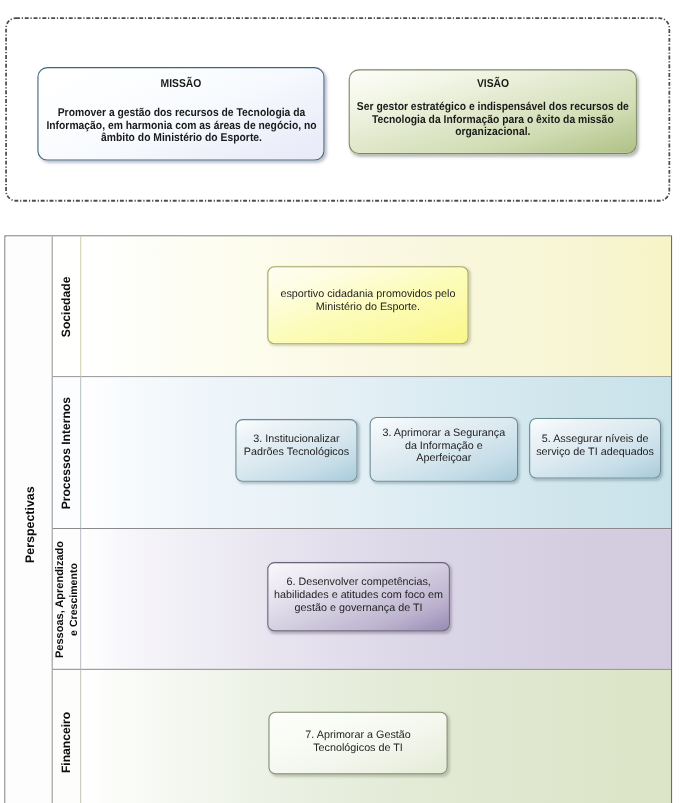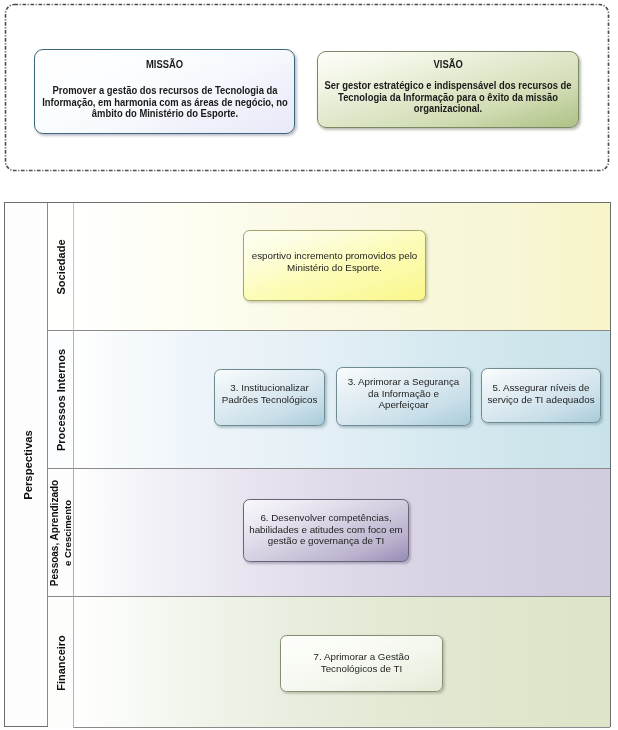--- a/index.html
+++ b/index.html
@@ -1,18 +1,18 @@
 <!DOCTYPE html>
 <html><head>
 <meta charset="utf-8">
 <style>
   html,body{margin:0;padding:0;}
   body{width:618px;height:730px;background:#ffffff;font-family:"Liberation Sans",sans-serif;overflow:hidden;position:relative;
        -webkit-font-smoothing:antialiased;}
-  #stage{position:absolute;left:0;top:0;width:618px;height:640px;}
+  #stage{position:absolute;left:0;top:12px;width:618px;height:640px;}
 
   
   .dashwrap{position:absolute;left:0;top:0;width:618px;height:180px;pointer-events:none;}
 
   
   .mv{position:absolute;box-sizing:border-box;border-radius:9px;
       display:flex;flex-direction:column;align-items:center;}
   .mv .ttl{font-weight:bold;font-size:10.4px;color:#1a1a1a;
            transform:scaleX(.905);transform-origin:center;}
   .mv .bdy{font-weight:bold;font-size:10.4px;color:#1a1a1a;text-align:center;line-height:11.6px;
@@ -71,21 +71,21 @@
          background:linear-gradient(161deg,#fefef4 0%,#fdfde0 22%,#fcfcbb 50%,#fbfaa4 75%,#faf788 100%);
          box-shadow:1.5px 1.5px 2.2px rgba(150,150,110,.4);}
   .obj-b{border:1.5px solid #6e8b92;
          background:linear-gradient(159deg,#fafdfd 0%,#eaf2f6 22%,#dbe9f0 48%,#c6dde8 75%,#a8cbd9 100%);
          box-shadow:1.5px 1.5px 2.2px rgba(110,140,155,.45);}
   .obj-p{border:1.5px solid #6b6378;
          background:linear-gradient(158deg,#f9f8fc 0%,#ebe8f2 22%,#d4cfe1 50%,#bcb2ce 78%,#968bb4 100%);
          box-shadow:1.5px 1.5px 2.2px rgba(120,110,140,.45);}
   .obj-g{border:1.5px solid #878c72;
          background:linear-gradient(160deg,#fdfefb 0%,#fafcf6 25%,#f4f7ee 55%,#ecf1e2 80%,#e3ead6 100%);
-         box-shadow:1.5px 1.5px 2.2px rgba(130,135,115,.4);margin-left:36px;}
+         box-shadow:1.5px 1.5px 2.2px rgba(130,135,115,.4);}
 </style>
 </head>
 <body>
 
 <div id="stage">
 
   <svg class="dashwrap" width="618" height="180" viewBox="0 0 618 180">
     <rect x="5.5" y="4.5" width="603" height="166" rx="9" ry="9" fill="none" stroke="#4d4d4d" stroke-width="1.6" stroke-dasharray="3.6 1.6 1.1 1.7" stroke-linecap="butt"></rect>
   </svg>
 
@@ -121,21 +121,21 @@
       </div>
     </div>
     <div class="colC">
       <div class="band band-soc" style="top:0;height:128px"></div>
       <div class="band band-pro" style="top:128px;height:138px"></div>
       <div class="band band-pes" style="top:266px;height:128px"></div>
       <div class="band band-fin" style="top:394px;height:131px"></div>
 
       <div class="obj obj-y up4" style="left:169px;top:27px;width:183px;height:71px">
         <span>
-            <div class="ln">esportivo incremento promovidos pelo</div>
+            <div class="ln">esportivo cidadania promovidos pelo</div>
             <div class="ln">Ministério do Esporte.</div>
           </span>
       </div>
 
       <div class="obj obj-b up4" style="left:140px;top:166px;width:111px;height:57px">
         <span>
             <div class="ln">3. Institucionalizar</div>
             <div class="ln">Padrões Tecnológicos</div>
           </span>
       </div>

